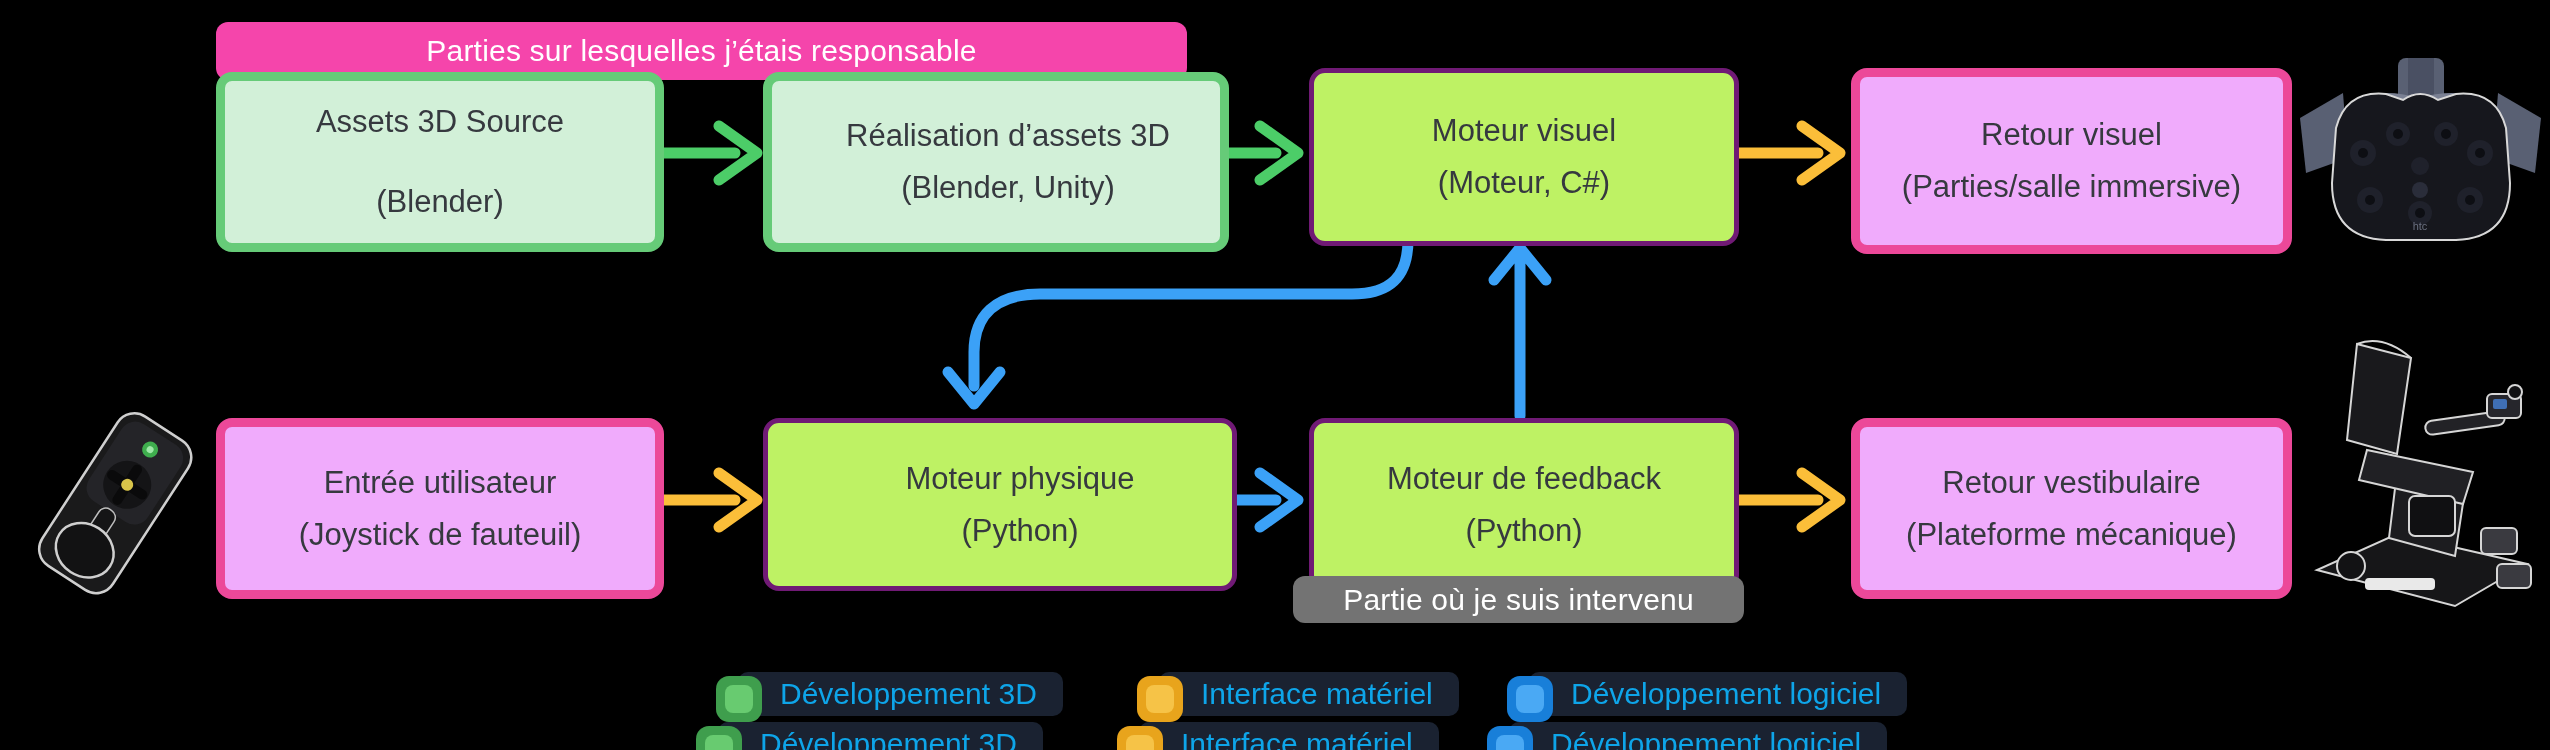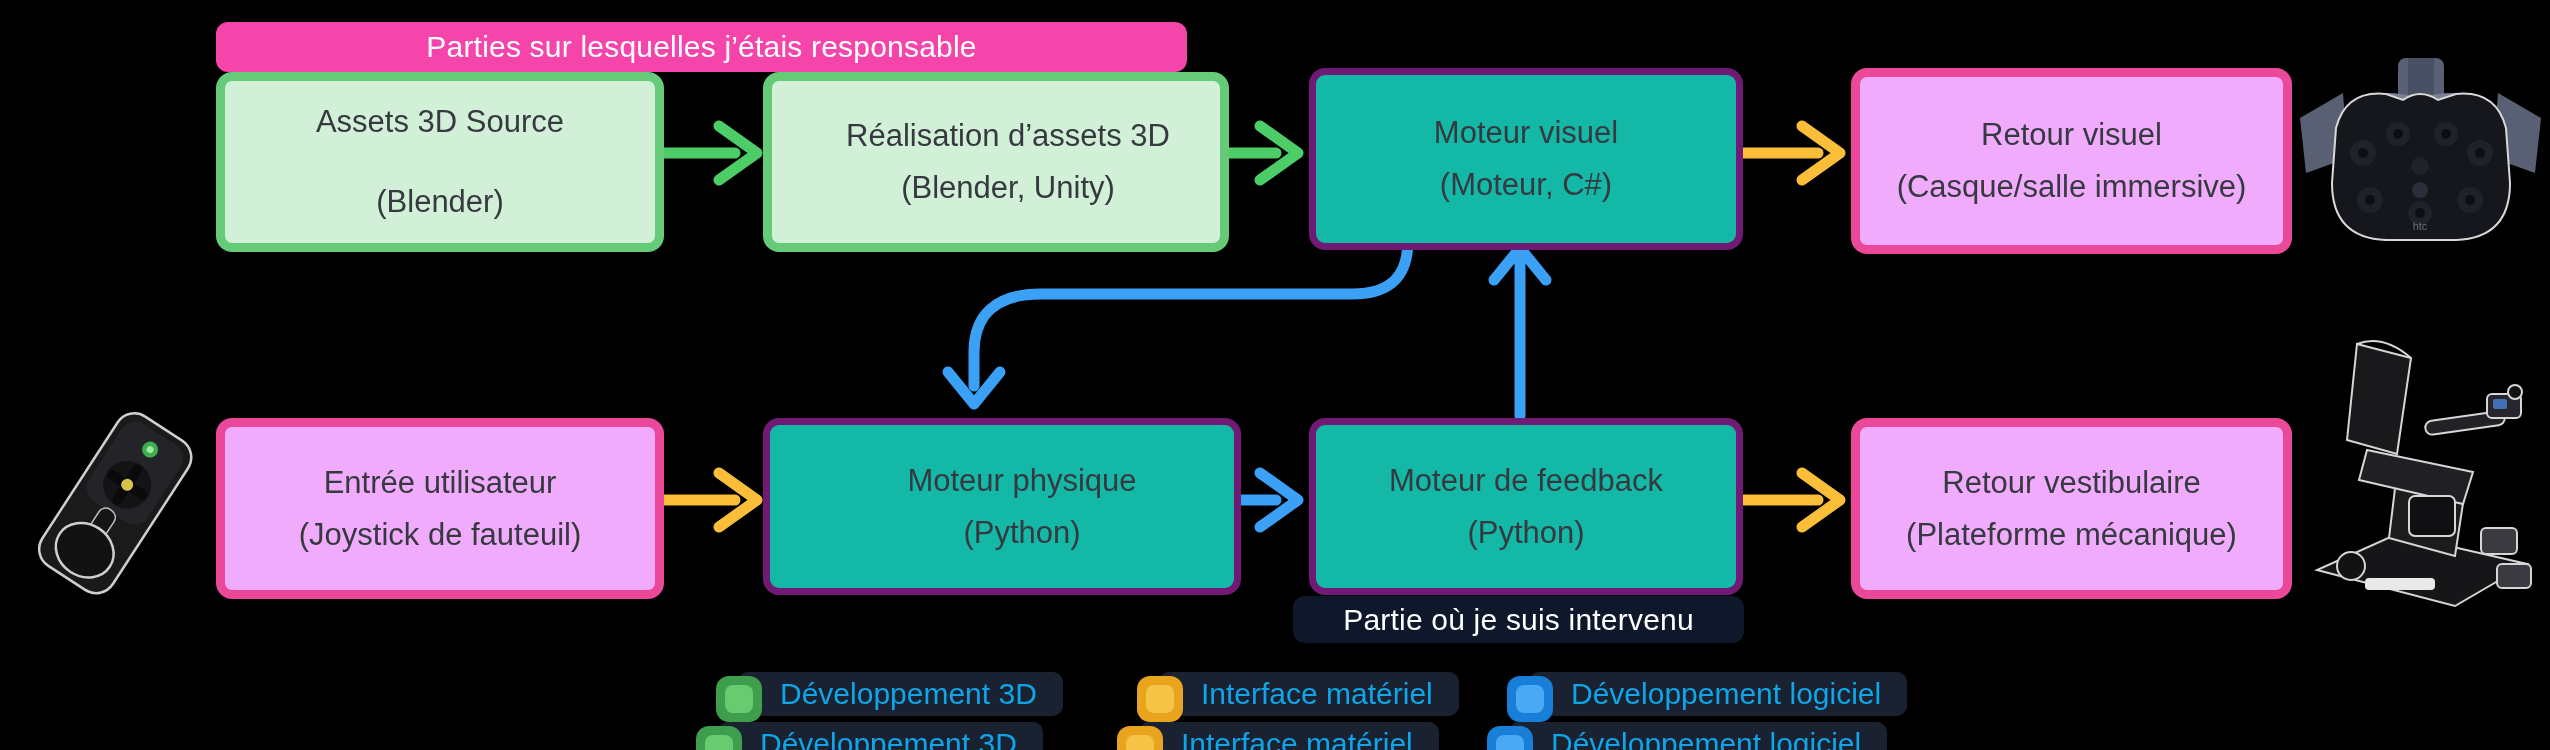--- a/index.html
+++ b/index.html
@@ -3,29 +3,29 @@
 <meta charset="utf-8">
 <style>
   html,body{margin:0;padding:0;}
   body{
     width:2550px;height:750px;position:relative;overflow:hidden;
     background:#000;font-family:"Liberation Sans", sans-serif;
   }
   
   .banner{position:absolute;display:flex;align-items:center;justify-content:center;
     color:#fff;font-size:30px;font-weight:500;letter-spacing:.2px;}
-  .banner-pink{left:216px;top:22px;width:971px;height:50px;background:#f545ab;border-radius:12px;z-index:1;}
-  .banner-purple{left:1293px;top:596px;width:451px;height:47px;background:#0f172a;border-radius:12px;z-index:5;}
+  .banner-pink{left:216px;top:22px;width:971px;height:58px;background:#f545ab;border-radius:12px;z-index:1;}
+  .banner-purple{left:1293px;top:576px;width:451px;height:47px;background:#737373;border-radius:12px;z-index:5;}
   
   .node{position:absolute;border-radius:16px;display:flex;flex-direction:column;
     align-items:center;justify-content:center;gap:16px;z-index:3;
     color:#36393f;font-size:31px;font-weight:500;text-align:center;}
   .node span{display:block;line-height:36px;}
   .node-3d{background:#d2f0d8;border:9px solid #66cb78;}
-  .node-sw{background:#14b8a6;border:7px solid #701a75;}
+  .node-sw{background:#bef264;border:5px solid #701a75;}
   .node-hw{background:#f0abfc;border:9px solid #ec4899;}
   .b1{left:216px;top:72px;width:430px;height:162px;gap:44px;}
   .b2{left:763px;top:72px;width:424px;height:162px;padding-left:24px;}
   .b3{left:1309px;top:68px;width:420px;height:168px;}
   .b4{left:1851px;top:68px;width:423px;height:168px;}
   .b5{left:216px;top:418px;width:430px;height:163px;}
   .b6{left:763px;top:418px;width:424px;height:163px;padding-left:40px;}
   .b7{left:1309px;top:418px;width:420px;height:163px;}
   .b8{left:1851px;top:418px;width:423px;height:163px;text-align:right;}
   
@@ -64,21 +64,21 @@
 <div class="node node-3d b2">
   <span>Réalisation d’assets 3D</span>
   <span>(Blender, Unity)</span>
 </div>
 <div class="node node-sw b3">
   <span>Moteur visuel</span>
   <span>(Moteur, C#)</span>
 </div>
 <div class="node node-hw b4">
   <span>Retour visuel</span>
-  <span>(Casque/salle immersive)</span>
+  <span>(Parties/salle immersive)</span>
 </div>
 <div class="node node-hw b5">
   <span>Entrée utilisateur</span>
   <span>(Joystick de fauteuil)</span>
 </div>
 <div class="node node-sw b6">
   <span>Moteur physique</span>
   <span>(Python)</span>
 </div>
 <div class="node node-sw b7">

